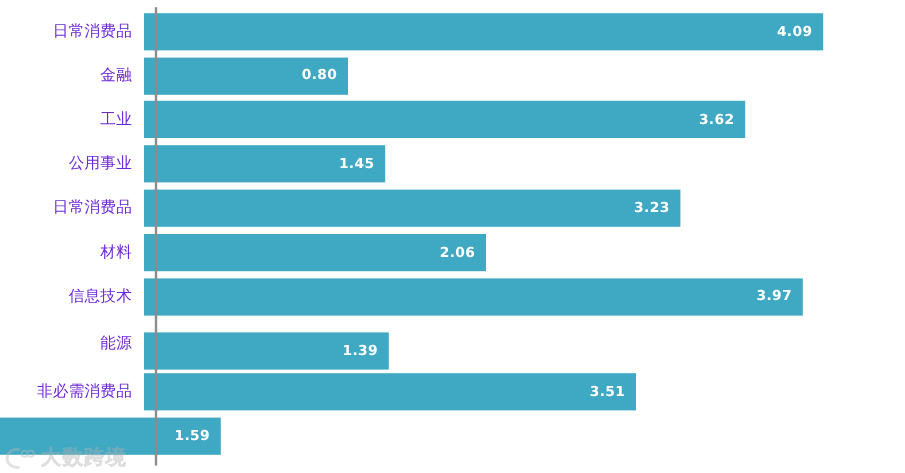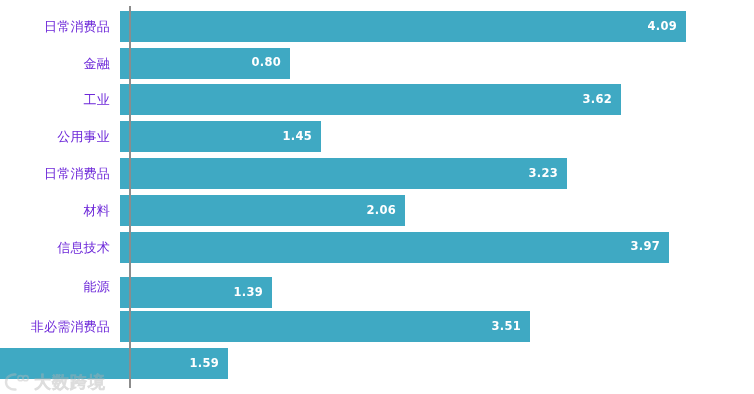--- a/index.html
+++ b/index.html
@@ -182,36 +182,36 @@
           <div class="cat-label">信息技术</div>
           <div class="bar-track">
             <div class="bar" style="background: rgb(63, 169, 195); width: 549px;">
               <span class="bar-value">3.97</span>
             </div>
           </div>
         </div>
         <div class="row">
           <div class="cat-label">能源</div>
           <div class="bar-track">
-            <div class="bar" style="background: rgb(63, 169, 195); width: 152px; margin-top: 12px;">
+            <div class="bar" style="background: rgb(63, 169, 195); width: 204px; margin-top: 12px;">
               <span class="bar-value">1.39</span>
             </div>
           </div>
         </div>
         <div class="row">
           <div class="cat-label">非必需消费品</div>
           <div class="bar-track">
             <div class="bar" style="background: rgb(63, 169, 195); width: 410px;">
               <span class="bar-value">3.51</span>
             </div>
           </div>
         </div>
         <div class="row">
           <div class="bar-track">
-            <div class="bar" style="background: rgb(63, 169, 195); width: 228px;">
+            <div class="bar" style="background: rgb(63, 169, 195); width: 184px;">
               <span class="bar-value">1.59</span>
             </div>
           </div>
         </div>
       </div>
 
     <div class="axis-line"></div>
   </div>
 
   <div class="watermark">

